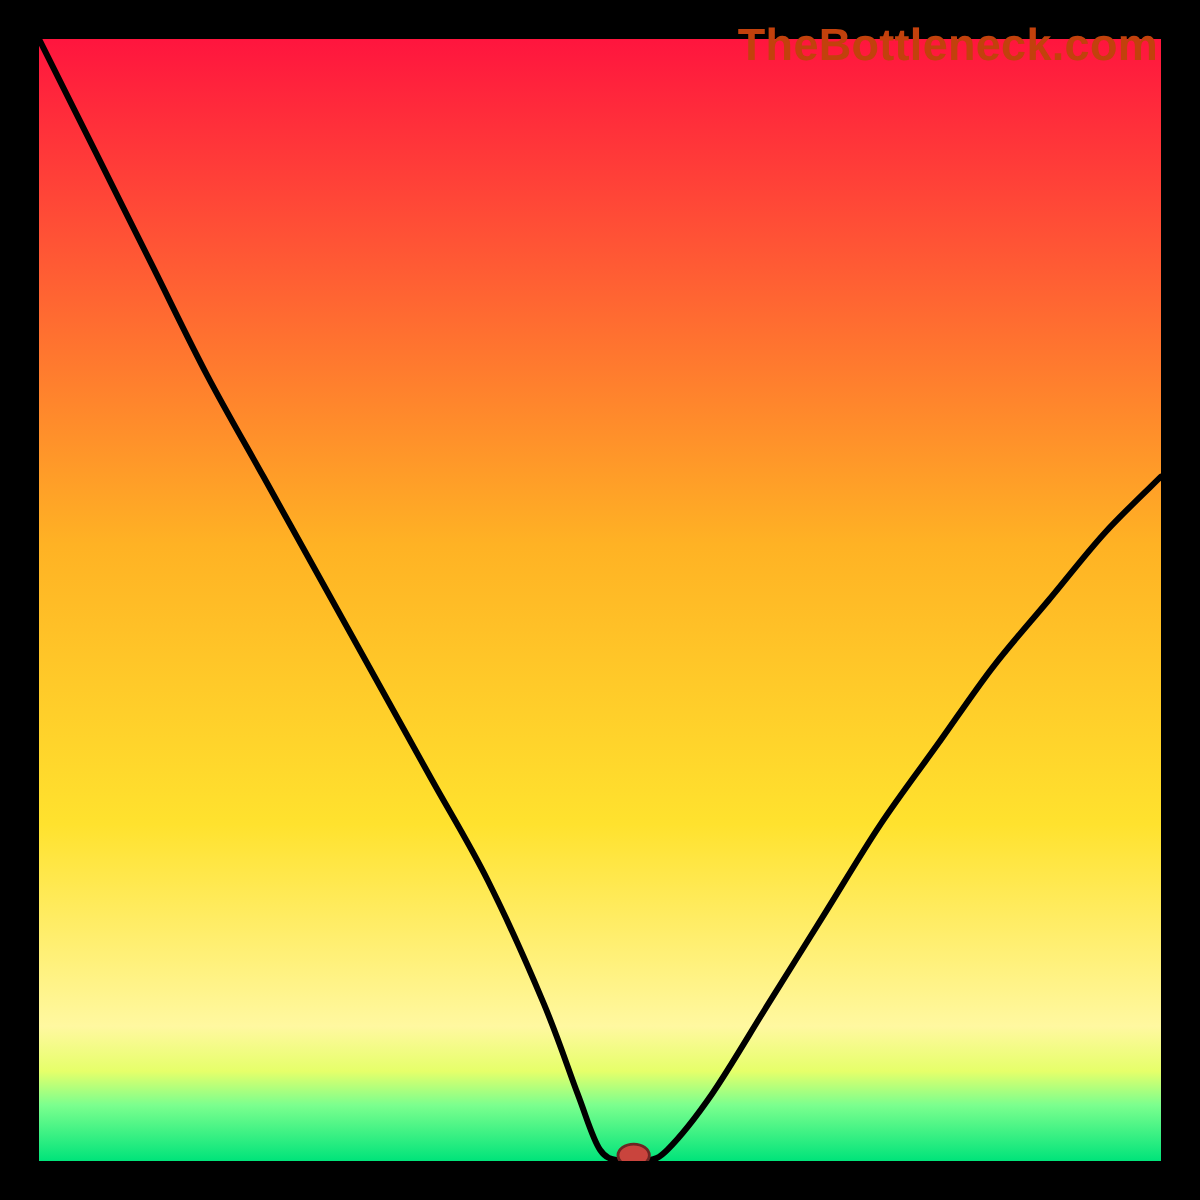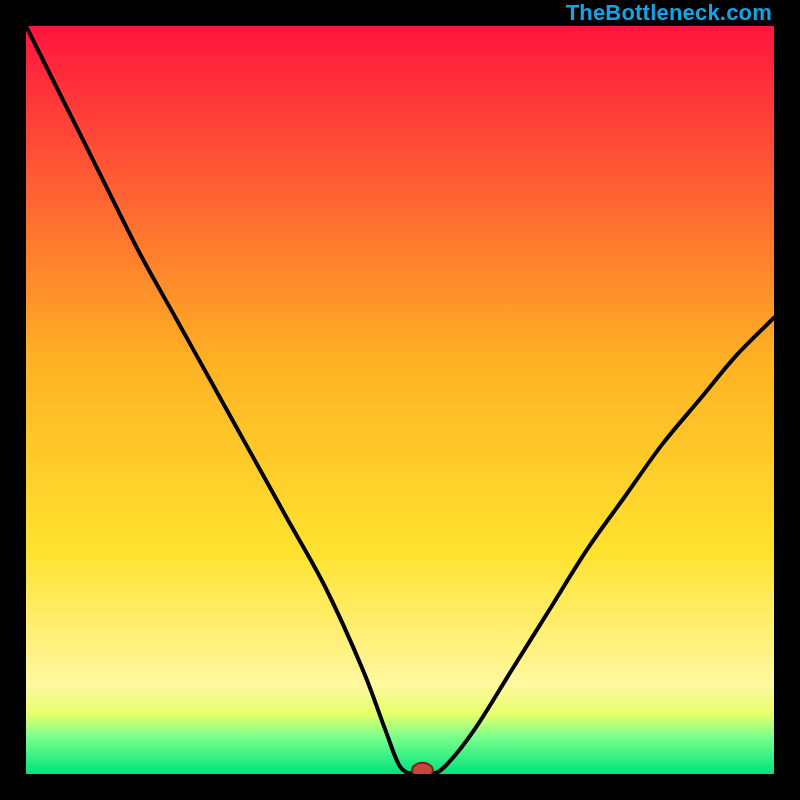--- a/index.html
+++ b/index.html
@@ -20,26 +20,26 @@
   }
   .plot {
     position: absolute;
     left: 26px;
     top: 26px;
     width: 748px;
     height: 748px;
   }
   .watermark {
     position: absolute;
-    top: 0;
+    top: 14px;
     right: 28px;
     font-family: Arial, Helvetica, sans-serif;
-    font-size: 22px;
+    font-size: 30px;
     font-weight: 600;
-    color: #0ea5e9;
+    color: #c2410c;
     letter-spacing: 0.2px;
     user-select: none;
   }
 </style>
 </head>
 <body>
 
 <div class="frame">
   <svg class="plot" viewBox="0 0 100 100" preserveAspectRatio="none">
     <defs>

